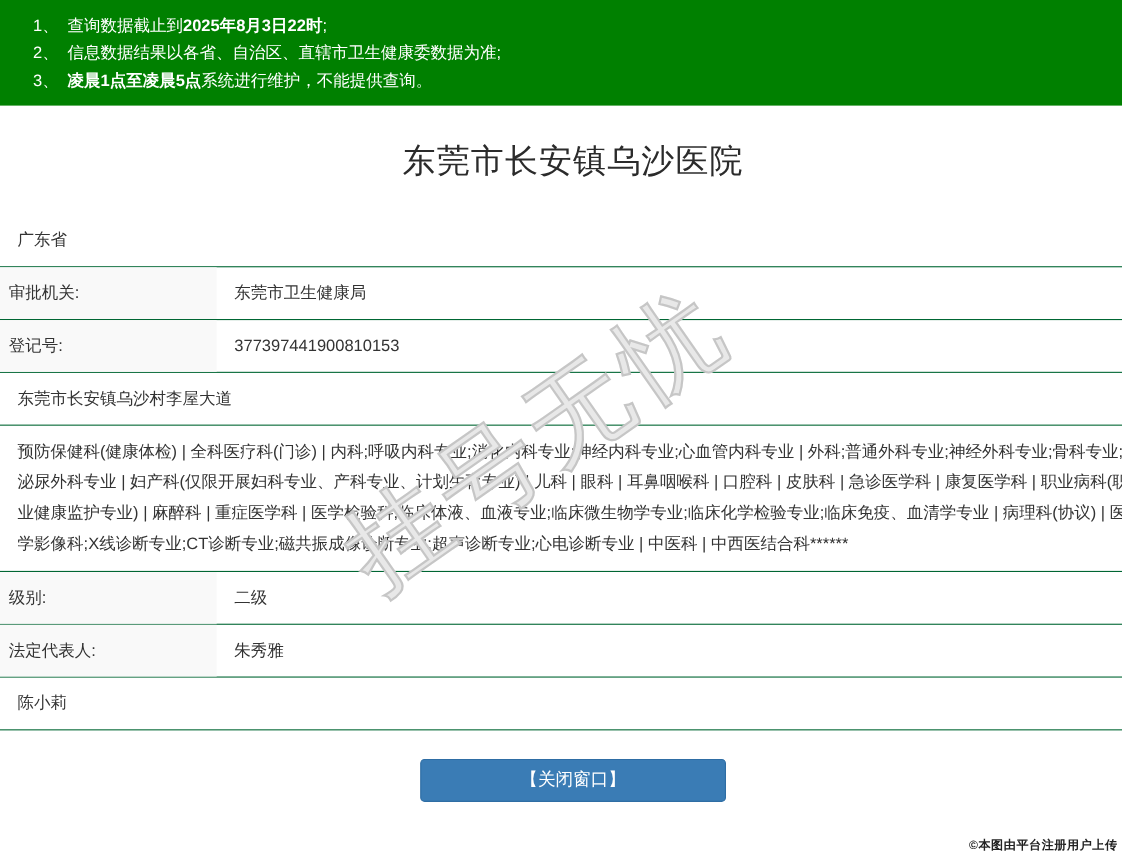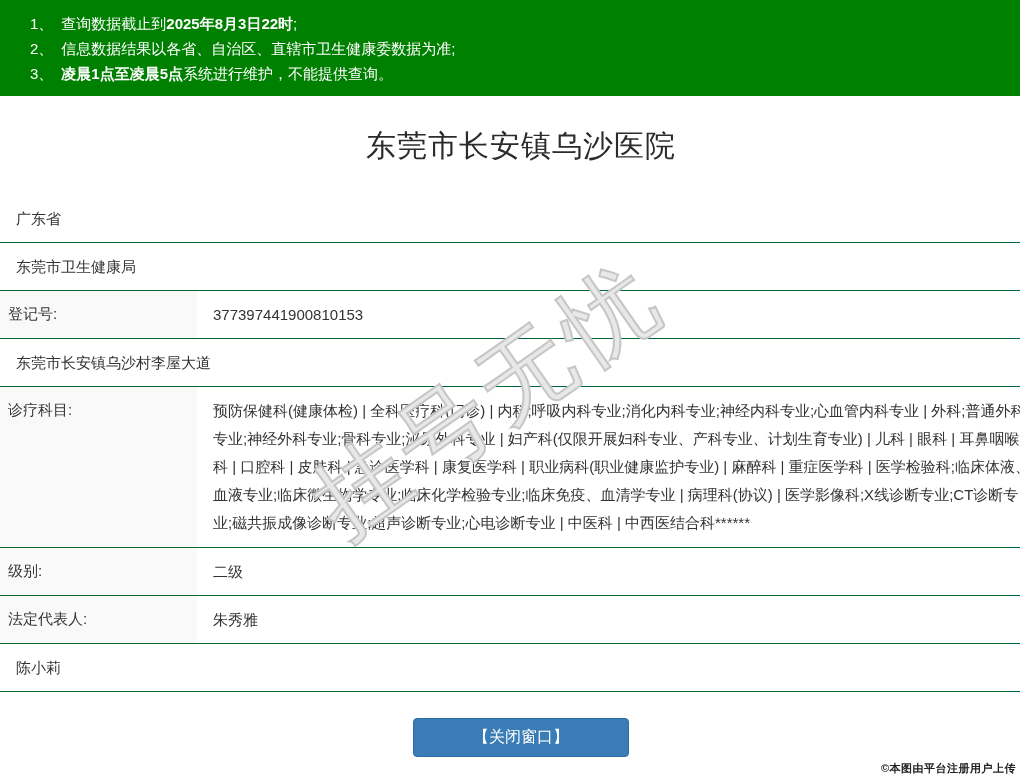--- a/index.html
+++ b/index.html
@@ -60,21 +60,21 @@
     font-size: 15px;
     line-height: 20px;
     color: #333;
   }
   .row.tall .cell-value { line-height: 28px; padding-top: 10px; padding-bottom: 10px; }
 
   
   .btn-wrap { width: 1042px; text-align: center; margin-top: 26px; }
   .close-btn {
     display: inline-block;
-    width: 216px;
+    width: 278px;
     padding: 8px 0;
     background: #3a7cb5;
     border: 1px solid #2e6da4;
     border-radius: 4px;
     color: #ffffff;
     font-size: 16px;
     text-align: center;
     cursor: pointer;
     font-family: inherit;
   }
@@ -120,34 +120,34 @@
 
   <h1 class="title">东莞市长安镇乌沙医院</h1>
 
   <div class="detail-table">
 
     <div class="row">
       <div class="cell-value">广东省</div>
     </div>
 
     <div class="row">
+      <div class="cell-label">审批机关:</div>
       <div class="cell-value">东莞市卫生健康局</div>
     </div>
 
     <div class="row">
       <div class="cell-label">登记号:</div>
       <div class="cell-value">377397441900810153</div>
     </div>
 
     <div class="row">
       <div class="cell-value">东莞市长安镇乌沙村李屋大道</div>
     </div>
 
     <div class="row tall">
-      <div class="cell-label">诊疗科目:</div>
       <div class="cell-value">预防保健科(健康体检) | 全科医疗科(门诊) | 内科;呼吸内科专业;消化内科专业;神经内科专业;心血管内科专业 | 外科;普通外科专业;神经外科专业;骨科专业;泌尿外科专业 | 妇产科(仅限开展妇科专业、产科专业、计划生育专业) | 儿科 | 眼科 | 耳鼻咽喉科 | 口腔科 | 皮肤科 | 急诊医学科 | 康复医学科 | 职业病科(职业健康监护专业) | 麻醉科 | 重症医学科 | 医学检验科;临床体液、血液专业;临床微生物学专业;临床化学检验专业;临床免疫、血清学专业 | 病理科(协议) | 医学影像科;X线诊断专业;CT诊断专业;磁共振成像诊断专业;超声诊断专业;心电诊断专业 | 中医科 | 中西医结合科******</div>
     </div>
 
     <div class="row">
       <div class="cell-label">级别:</div>
       <div class="cell-value">二级</div>
     </div>
 
     <div class="row">
       <div class="cell-label">法定代表人:</div>

